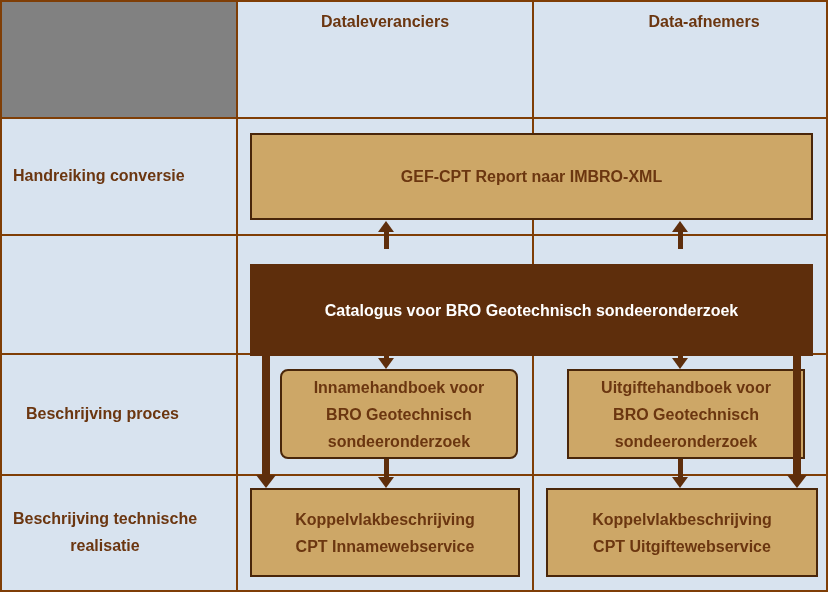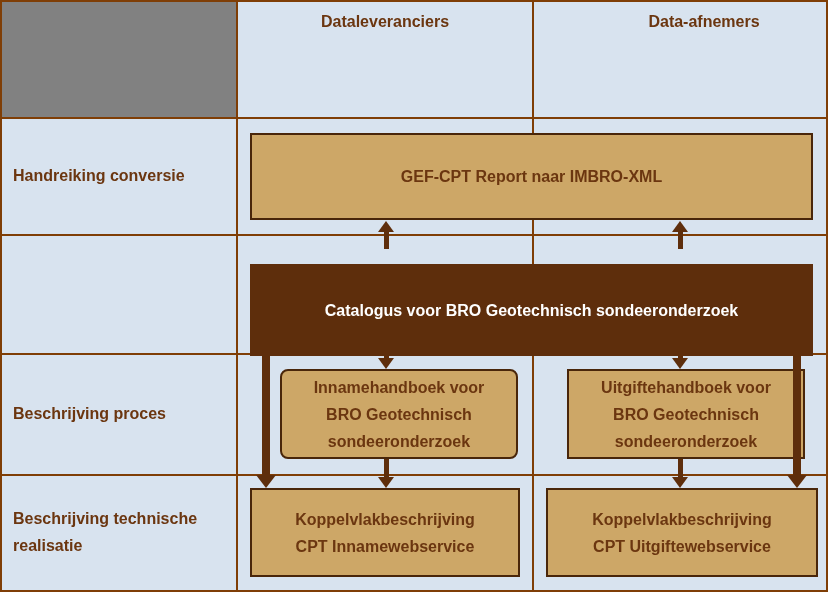--- a/index.html
+++ b/index.html
@@ -82,22 +82,22 @@
   <div class="gridline h" style="top:232px;"></div>
   <div class="gridline h" style="top:351px;"></div>
   <div class="gridline h" style="top:472px;"></div>
 
   <div class="corner"></div>
 
   <div class="header-label" style="left:234px;width:298px;">Dataleveranciers</div>
   <div class="header-label" style="left:530px;width:344px;">Data-afnemers</div>
 
   <div class="row-label" style="top:115px;height:117px;">Handreiking conversie</div>
-  <div class="row-label" style="top:351px;height:121px;">Beschrijving proces</div>
-  <div class="row-label" style="top:472px;height:116px;">Beschrijving technische
+  <div class="row-label" style="top:351px;height:121px;margin-left:13px;">Beschrijving proces</div>
+  <div class="row-label" style="top:472px;height:116px;text-align:center;">Beschrijving technische
 realisatie</div>
 
   <div class="dbox" style="left:248px;top:131px;width:563px;height:87px;text-align:right;">GEF-CPT Report naar IMBRO-XML</div>
 
   <div class="dbox dark" style="left:248px;top:246px;width:563px;height:92px;margin-top:16px;">Catalogus voor BRO Geotechnisch sondeeronderzoek</div>
 
   <div class="dbox" style="left:278px;top:367px;width:238px;height:90px;border-radius:8px;">Innamehandboek voor
 BRO Geotechnisch
 sondeeronderzoek</div>
 

